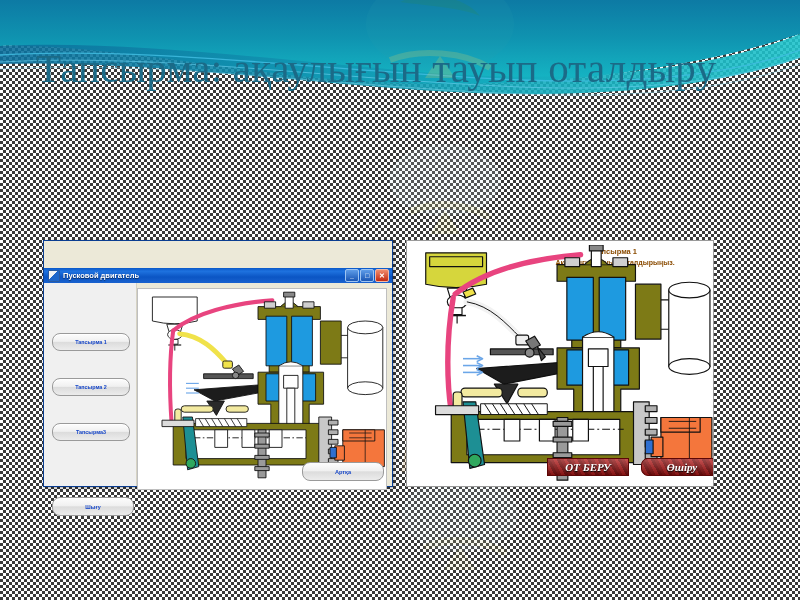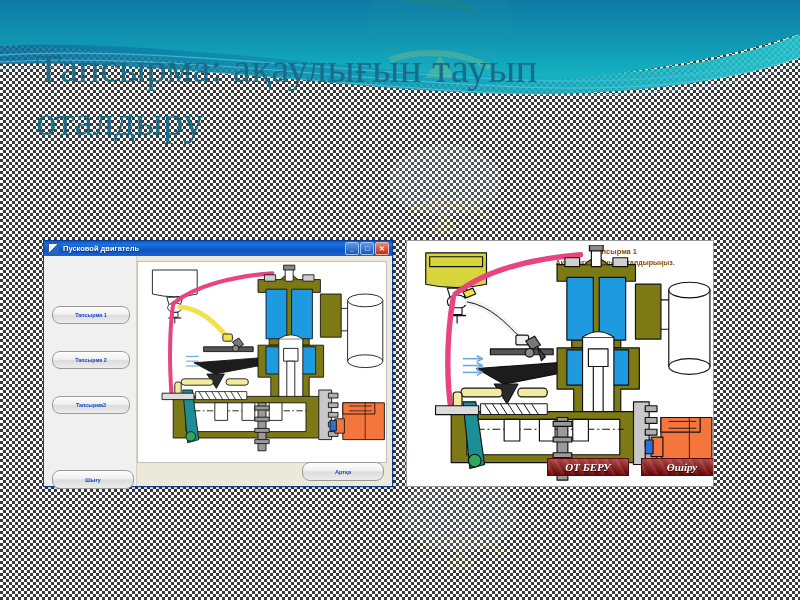--- a/index.html
+++ b/index.html
@@ -28,36 +28,36 @@
   #wm-mid{left:350px;top:140px;width:190px;height:110px;opacity:.30;}
   #wm-low{left:360px;top:470px;width:200px;height:120px;opacity:.25;}
   #wm-txt1{left:180px;top:290px;width:420px;opacity:.22;}
   #wm-txt2{left:400px;top:430px;width:400px;opacity:.20;}
   .wm-text{
     font-family:"Liberation Serif", serif;font-style:italic;
     font-size:46px;color:#b08040;white-space:nowrap;
   }
   
   #title{
-    position:absolute;left:36px;top:42px;width:600px;
+    position:absolute;left:36px;top:42px;width:720px;
     font-family:"Liberation Serif", serif;
     font-size:41px;line-height:53px;color:#1b6a87;
     letter-spacing:.2px;
   }
   
   #win{
     position:absolute;left:43px;top:240px;width:348px;height:245px;
     background:#ece9d8;border:1px solid #0a3d91;
     box-shadow:1px 1px 3px rgba(0,0,0,.35);
     display:flex;flex-direction:column;
   }
   #titlebar{
     height:15px;flex:0 0 15px;
     background:linear-gradient(180deg,#0a58c8 0%,#1e72df 22%,#0b55c4 60%,#1a62cf 100%);
-    display:flex;align-items:center;padding:0 2px;
+    display:flex;align-items:center;padding:0 2px;margin-top:27px;
   }
   #titlebar .app-ico{
     width:10px;height:10px;margin:0 3px 0 2px;flex:0 0 10px;
     background:linear-gradient(135deg,#f4f4f4 40%,#1f66c9 41%);
     border:1px solid #2a5aa0;border-radius:1px;
   }
   #titlebar .cap{
     color:#fff;font-size:7.5px;font-weight:bold;white-space:nowrap;
     text-shadow:0 1px 1px rgba(0,0,0,.55);
   }
@@ -107,21 +107,21 @@
     position:absolute;bottom:10px;width:80px;height:16px;
     background:
       linear-gradient(180deg,rgba(255,255,255,.25),rgba(0,0,0,.25)),
       repeating-linear-gradient(62deg,#8e0f0f 0 3px,#b01818 3px 6px,#7a0a0a 6px 9px),
       #8e1111;
     border:1px solid #5c0606;
     display:flex;align-items:center;justify-content:center;
     font-family:"Liberation Serif", serif;font-style:italic;font-weight:bold;
     font-size:11px;color:#fff;text-shadow:0 1px 1px #000;white-space:nowrap;
   }
-  #btn-start{left:140px;} #btn-stop{left:234px;}
+  #btn-start{left:140px;} #btn-stop{left:234px;border-radius:7px;}
   svg.diagram{display:block;}
 </style>
 </head>
 <body>
 
 <div id="slide">
 
   <div id="header">
     <svg width="800" height="100" viewBox="0 0 800 100">
       <defs>

